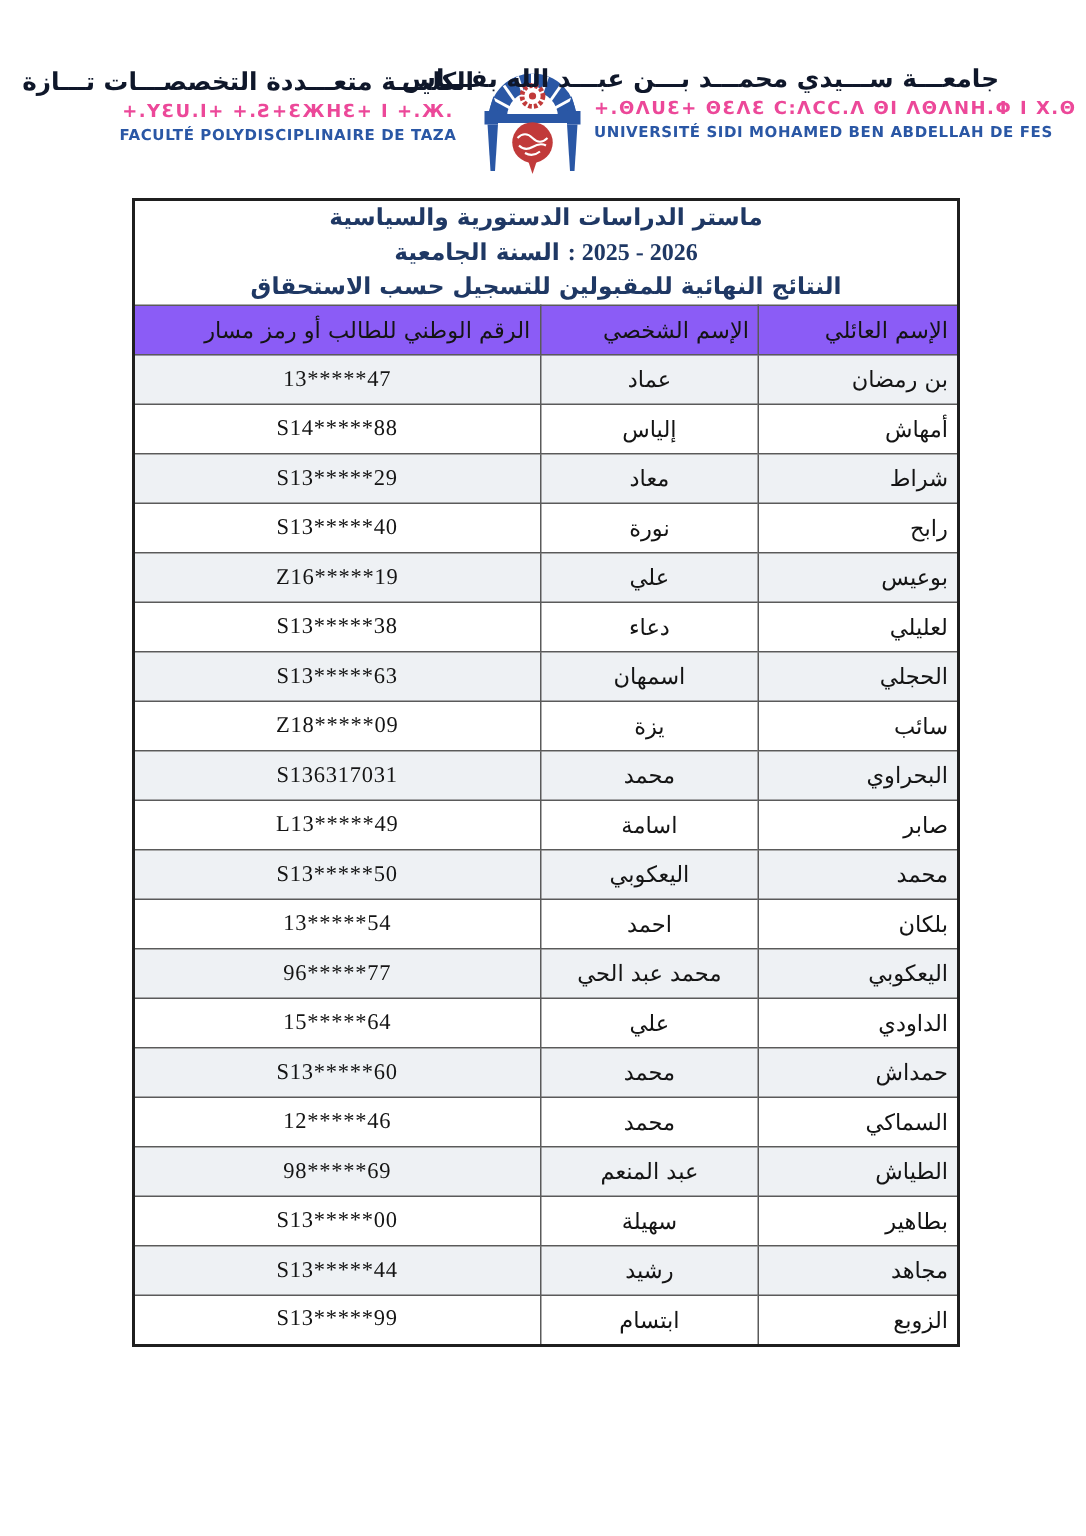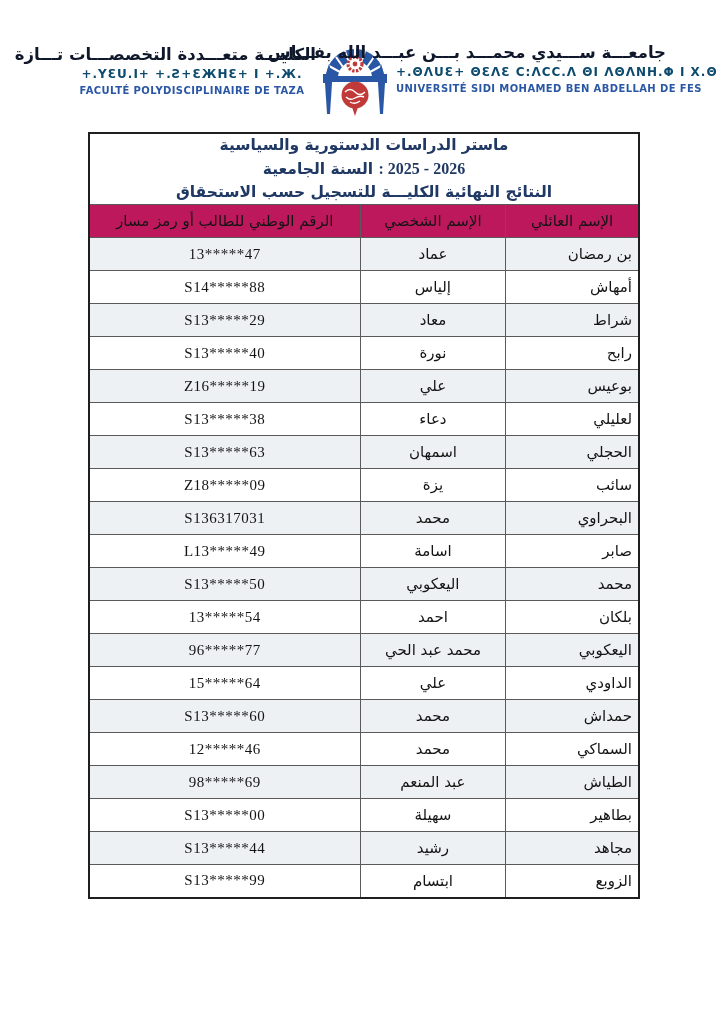--- a/index.html
+++ b/index.html
@@ -9,21 +9,21 @@
   }
   
   .brand-block{position:absolute;text-align:center;}
   .brand-left{left:68px;top:44px;width:248px;}
   .brand-right{left:396px;top:42px;width:270px;}
   .brand-ar{
     color:#0f172a;font-weight:bold;font-size:16.5px;line-height:22px;
     direction:rtl;white-space:nowrap;
   }
   .brand-tif{
-    color:#0c4a6e;font-weight:bold;font-size:12px;line-height:17px;
+    color:#ec4899;font-weight:bold;font-size:12px;line-height:17px;
     letter-spacing:1px;white-space:nowrap;
   }
   .brand-lat{
     color:#2a57a5;font-weight:bold;font-size:10px;line-height:16px;
     letter-spacing:0.4px;white-space:nowrap;
   }
   .logo-wrap{position:absolute;left:312px;top:26px;width:84px;height:98px;}
   
   table.results{
     position:absolute;left:88px;top:132px;width:552px;
@@ -37,21 +37,21 @@
   table.results{border:2px solid #1f1f1f;}
   td.title-cell{
     background:#ffffff;text-align:center;padding:6px 4px 7px 4px;
   }
   .t-line{
     color:#1f3864;font-weight:bold;font-size:15.5px;line-height:23px;
     text-align:center;
   }
   .t-line .yr{font-family:"Liberation Serif",serif;font-size:16px;}
   tr.head-row td{
-    background:#be185d;height:32px;text-align:center;font-size:15px;
+    background:#8b5cf6;height:32px;font-size:15px;
   }
   tr.data-row{height:33px;}
   tr.data-row.shaded td{background:#eef1f4;}
   td.cell-family{text-align:right;padding-right:10px;width:125px;}
   td.cell-given{text-align:center;width:139px;}
   td.cell-code{
     text-align:center;width:272px;direction:ltr;
     font-family:"Liberation Serif",serif;font-size:15.5px;letter-spacing:0.5px;
   }
 </style>
@@ -115,21 +115,21 @@
       <col style="width:284px">
   </colgroup>
   <tbody>
     <tr>
       <td class="title-cell" colspan="3">
         <div class="t-line">ماستر الدراسات الدستورية والسياسية</div>
         <div class="t-line" dir="ltr">
           <span dir="rtl">السنة الجامعية</span>
           <span dir="ltr" class="yr">: 2025 - 2026</span>
         </div>
-        <div class="t-line">النتائج النهائية الكليـــة للتسجيل حسب الاستحقاق</div>
+        <div class="t-line">النتائج النهائية للمقبولين للتسجيل حسب الاستحقاق</div>
       </td>
     </tr>
     <tr class="head-row">
       <td>الإسم العائلي</td>
       <td>الإسم الشخصي</td>
       <td class="h-code">الرقم الوطني للطالب أو رمز مسار</td>
     </tr>
   </tbody>
   <tbody>
       <tr class="data-row shaded">

